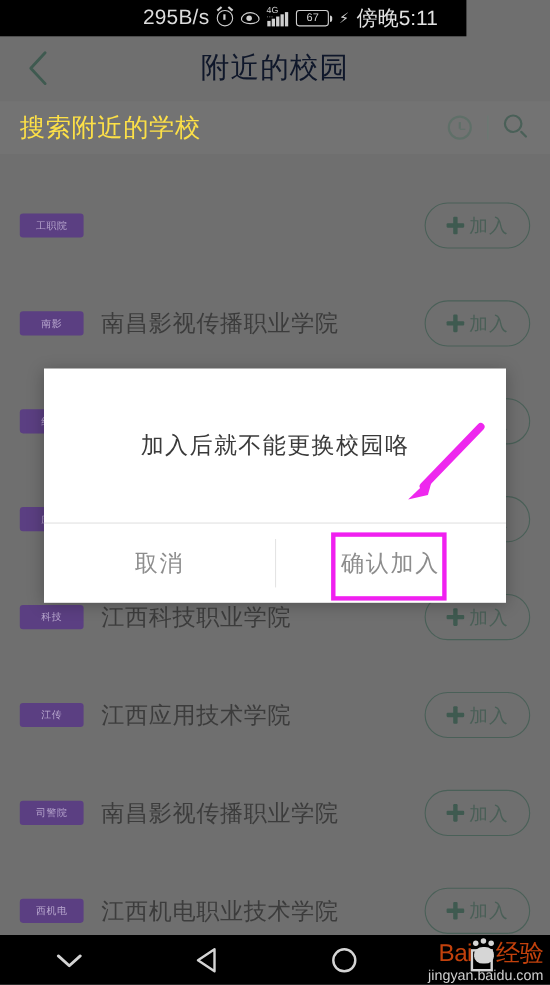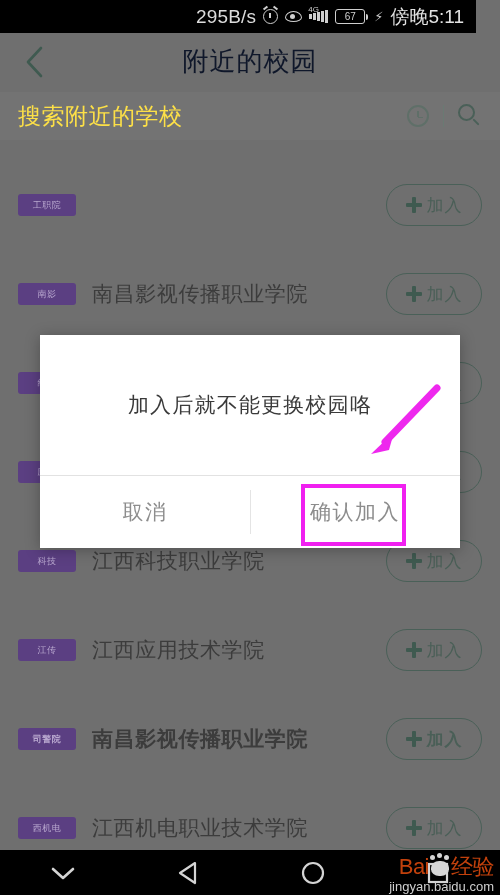--- a/index.html
+++ b/index.html
@@ -6,34 +6,34 @@
   html,body { background:#000; }
   body {
     width:500px; height:895px;
     font-family:"Liberation Sans","DejaVu Sans",sans-serif;
     overflow:hidden; position:relative;
   }
   #phone { position:relative; width:500px; height:895px; background:#6f6f6f; overflow:hidden; }
 
   
   .statusbar {
-    position:absolute; left:0; top:0; width:476px; height:33px;
+    position:absolute; left:0; top:0; width:424px; height:33px;
     background:#000; display:flex; align-items:center; justify-content:flex-end;
-    padding-right:12px; gap:7px; color:#d8d8d8;
+    padding-right:26px; gap:7px; color:#d8d8d8;
   }
   .st-net { font-size:19px; letter-spacing:.2px; color:#dcdcdc; }
   .st-icon { display:inline-flex; align-items:center; }
   .alarm-ic { width:15px; height:15px; border:1.6px solid #cfcfcf; border-radius:50%; position:relative; }
   .alarm-ic:before,.alarm-ic:after{ content:""; position:absolute; width:5px; height:2px; background:#cfcfcf; top:-3px; }
   .alarm-ic:before{ left:-1px; transform:rotate(-40deg); }
   .alarm-ic:after{ right:-1px; transform:rotate(40deg); }
   .alarm-ic i{ position:absolute; width:1.6px; height:5px; background:#cfcfcf; left:5.2px; top:2.5px; }
   .eye-ic { width:17px; height:11px; border:1.6px solid #cfcfcf; border-radius:50% 50% 50% 50%/60% 60% 40% 40%; position:relative; }
   .eye-ic i { position:absolute; width:5px;height:5px;border-radius:50%;background:#cfcfcf; left:4px; top:1.5px; }
-  .sig-wrap { display:flex; gap:1px; height:15px; position:relative; }
+  .sig-wrap { display:flex; align-items:flex-end; gap:1px; height:15px; position:relative; }
   .sig-wrap .g { position:absolute; top:-3px; left:-1px; font-size:8px; color:#cfcfcf; line-height:8px;}
   .sig-wrap .g2 { position:absolute; top:4px; left:-1px; font-size:6px; color:#cfcfcf; line-height:6px;}
   .bar { width:3px; background:#cfcfcf; }
   .b1{height:5px}.b2{height:7px}.b3{height:9px}.b4{height:11px}.b5{height:13px}
   .batt { width:30px;height:15px;border:1.6px solid #cfcfcf;border-radius:3px;position:relative;
           display:flex;align-items:center;justify-content:center; }
   .batt span{ font-size:10px;color:#cfcfcf; line-height:10px; }
   .batt:after{content:"";position:absolute;right:-4px;top:4px;width:2.5px;height:6px;background:#cfcfcf;border-radius:0 2px 2px 0;}
   .bolt{ color:#cfcfcf; font-size:13px; margin-left:2px;}
   .st-time{ font-size:19px; color:#e2e2e2; }
@@ -216,21 +216,21 @@
         </div>
       </div>
       <div class="row" style="top: 470px;">
         <div class="badge">江传</div>
         <div class="row-name">江西应用技术学院</div>
         <div class="join-btn">
           <span class="plus"></span>
           <span class="join-lbl">加入</span>
         </div>
       </div>
-      <div class="row" style="top: 559px; font-weight: bold;">
+      <div class="row" style="top: 559px;">
         <div class="badge">司警院</div>
         <div class="row-name">南昌影视传播职业学院</div>
         <div class="join-btn">
           <span class="plus"></span>
           <span class="join-lbl">加入</span>
         </div>
       </div>
       <div class="row" style="top: 648px;">
         <div class="badge">西机电</div>
         <div class="row-name">江西机电职业技术学院</div>

